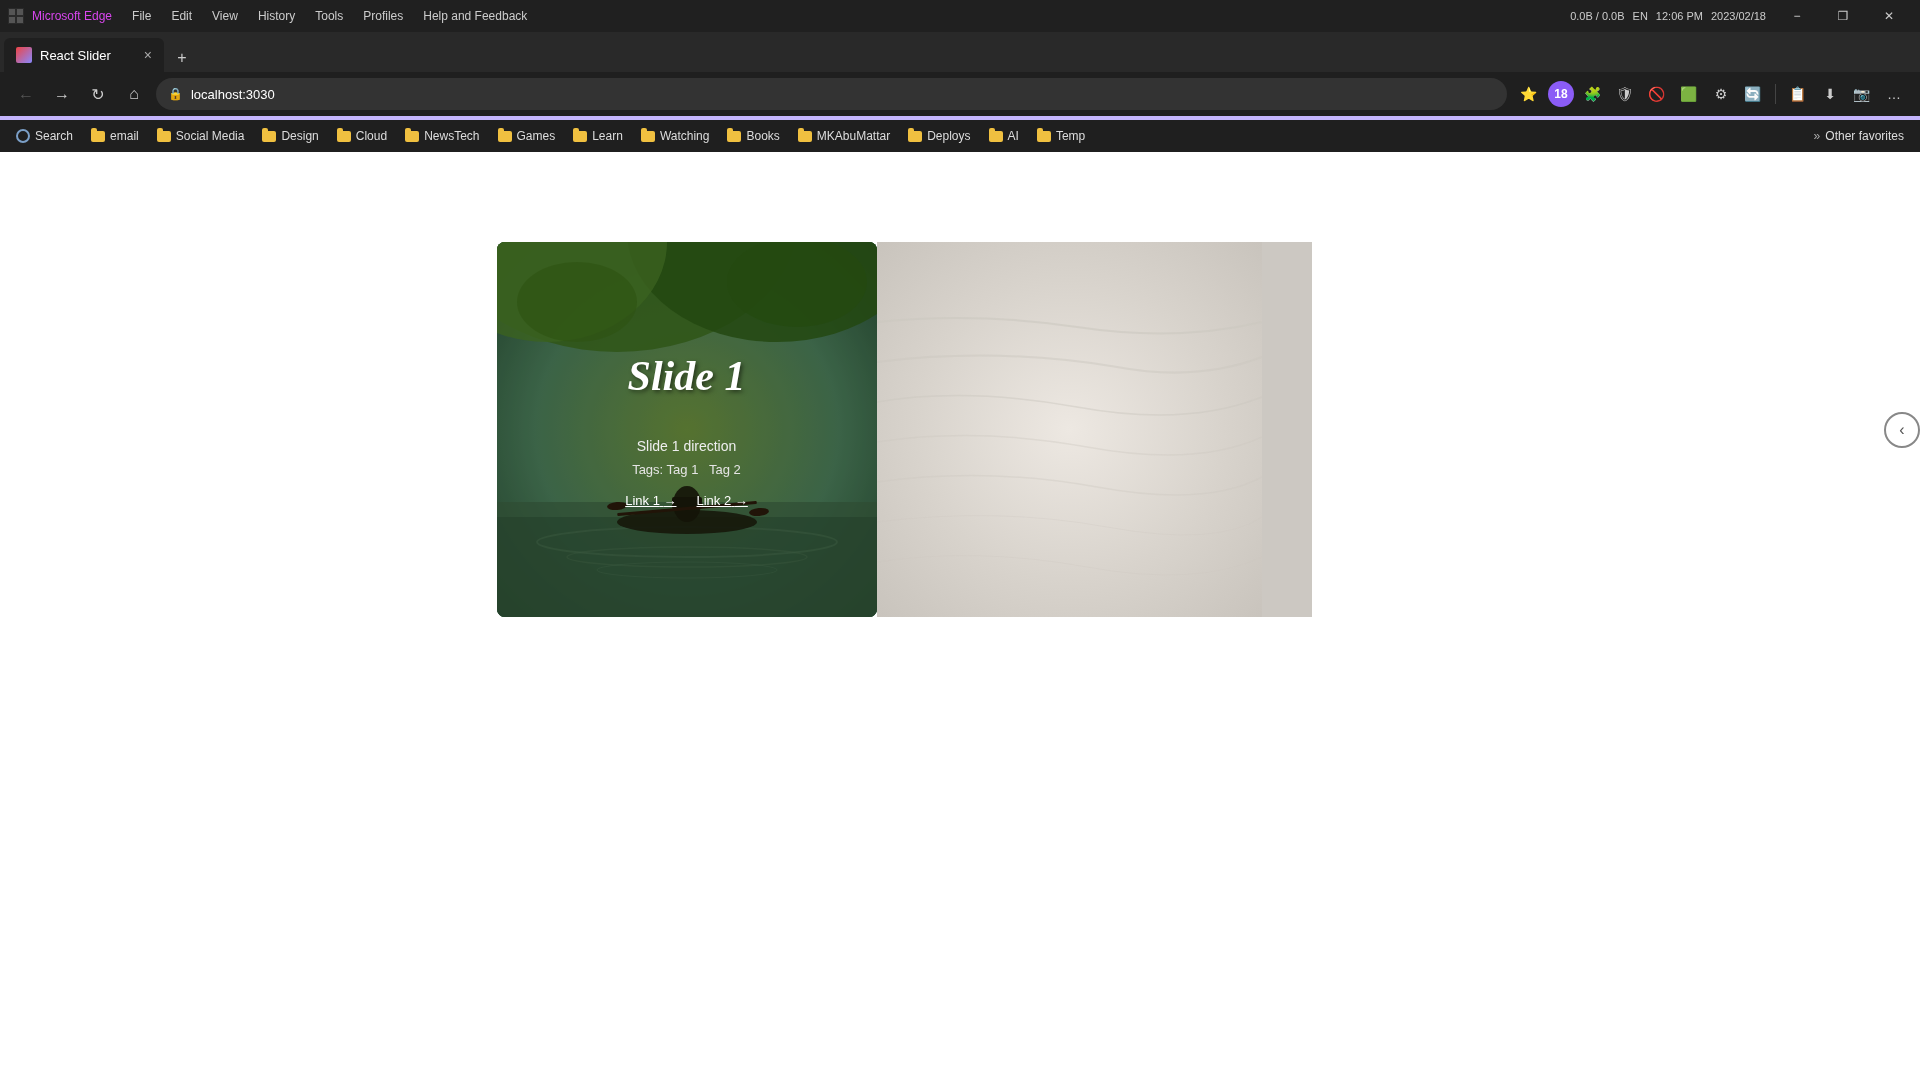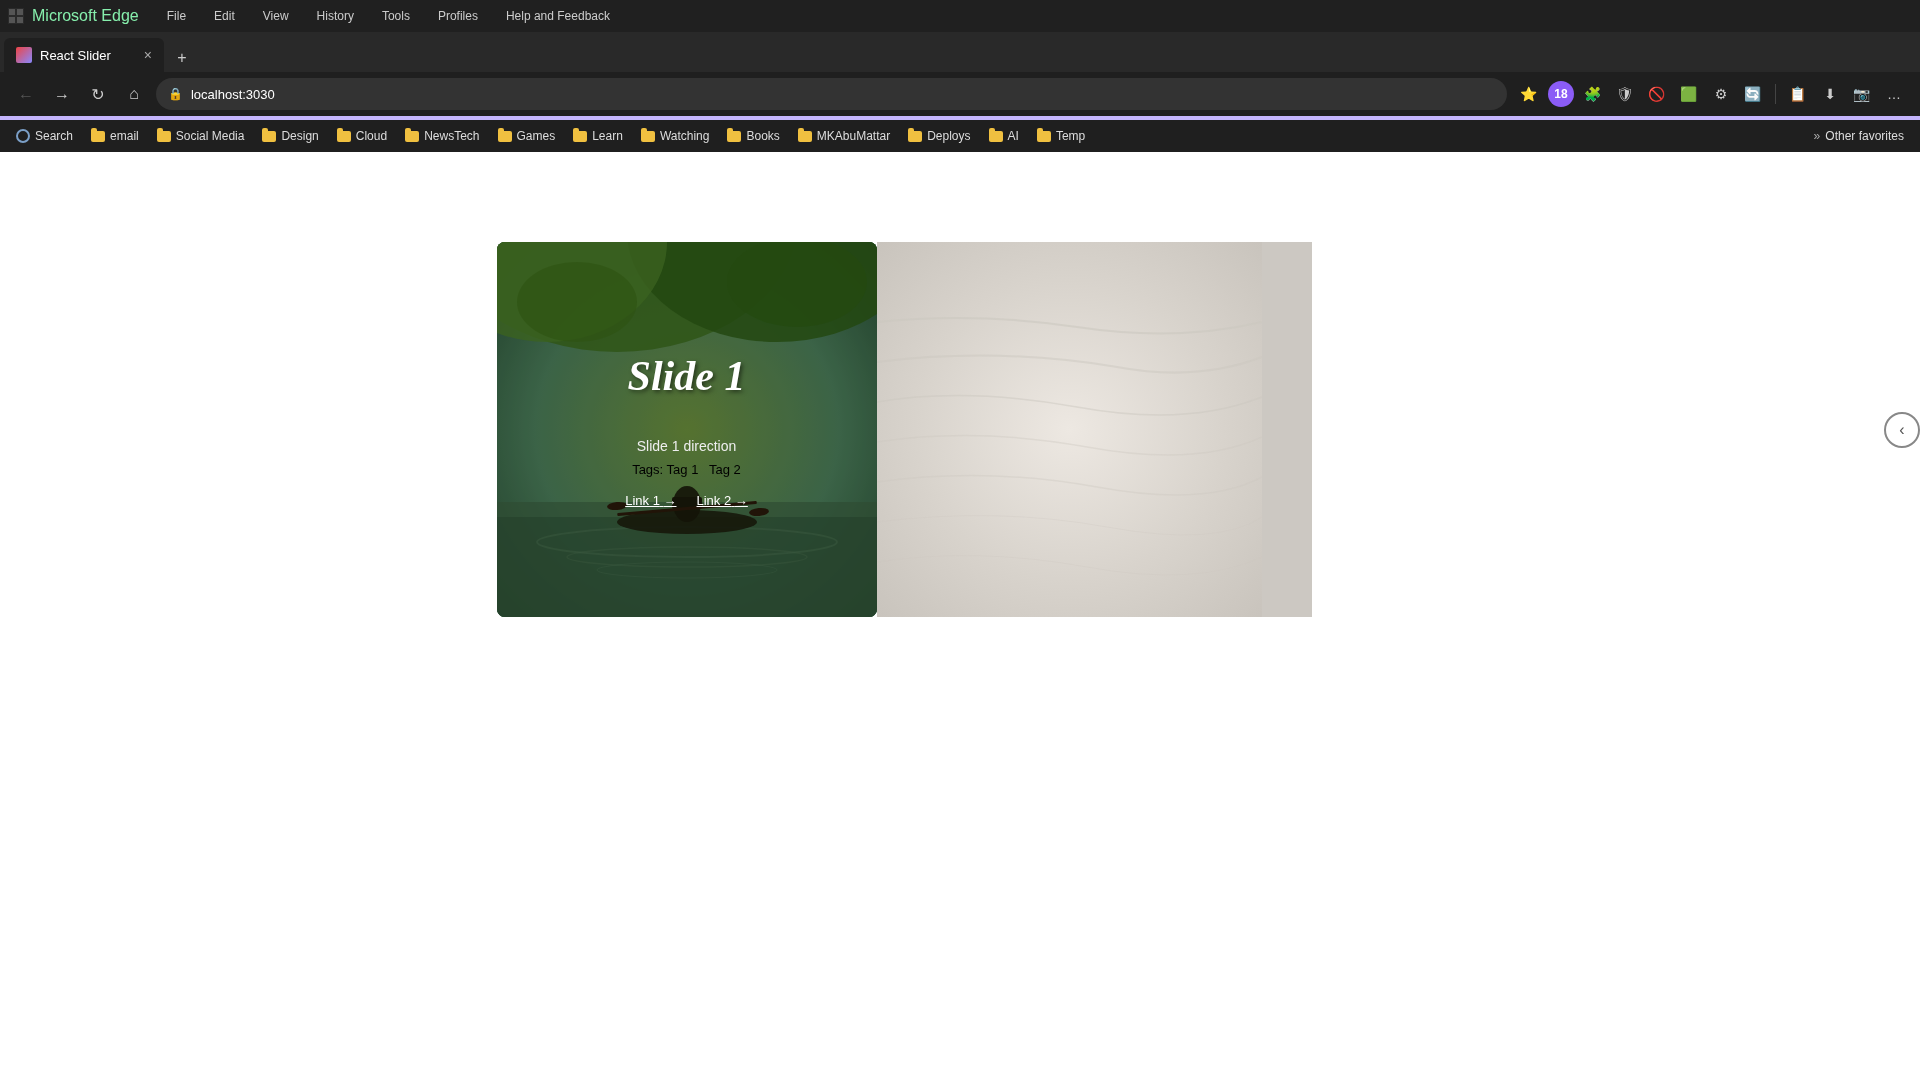--- a/index.html
+++ b/index.html
@@ -19,33 +19,32 @@
       align-items: center;
       gap: 8px;
     }
     .window-icon {
       width: 16px;
       height: 16px;
       background: #2a2a2a;
       display: flex; align-items: center; justify-content: center;
     }
     .app-name {
-      color: #86efac;
-      font-size: 16px;
+      color: #d946ef;
+      font-size: 12px;
     }
     .title-bar-menu {
       display: flex;
       gap: 4px;
       color: #ccc;
       font-size: 12px;
     }
     .title-bar-menu span {
       padding: 2px 8px;
       cursor: pointer;
-      margin-left: 8px;
     }
     .title-bar-right {
       margin-left: auto;
       display: flex;
       align-items: center;
       gap: 8px;
       color: #ccc;
       font-size: 11px;
     }
     .window-controls {
@@ -305,21 +304,21 @@
       text-shadow: 2px 2px 4px rgba(0,0,0,0.5);
       font-family: Georgia, serif;
     }
     .slide-direction {
       font-size: 14px;
       color: #eee;
       margin-top: 30px;
     }
     .slide-tags {
       font-size: 13px;
-      color: #000000;
+      color: #e5e5e5;
     }
     .slide-links {
       display: flex;
       gap: 20px;
       margin-top: 8px;
     }
     .slide-link {
       color: #fff;
       font-size: 13px;
       text-decoration: underline;
@@ -378,20 +377,31 @@
     <span class="app-name">Microsoft Edge</span>
   </div>
   <div class="title-bar-menu">
     <span>File</span>
     <span>Edit</span>
     <span>View</span>
     <span>History</span>
     <span>Tools</span>
     <span>Profiles</span>
     <span>Help and Feedback</span>
+  </div>
+  <div class="title-bar-right">
+    <span>0.0B / 0.0B</span>
+    <span>EN</span>
+    <span>12:06 PM</span>
+    <span>2023/02/18</span>
+    <div class="window-controls">
+      <div class="win-btn">−</div>
+      <div class="win-btn">❐</div>
+      <div class="win-btn close">✕</div>
+    </div>
   </div>
 </div>
 
 <div class="tab-bar">
   <div class="tab">
     <div class="tab-favicon"></div>
     <span>React Slider</span>
     <span class="tab-close">×</span>
   </div>
   <div class="new-tab-btn">+</div>

